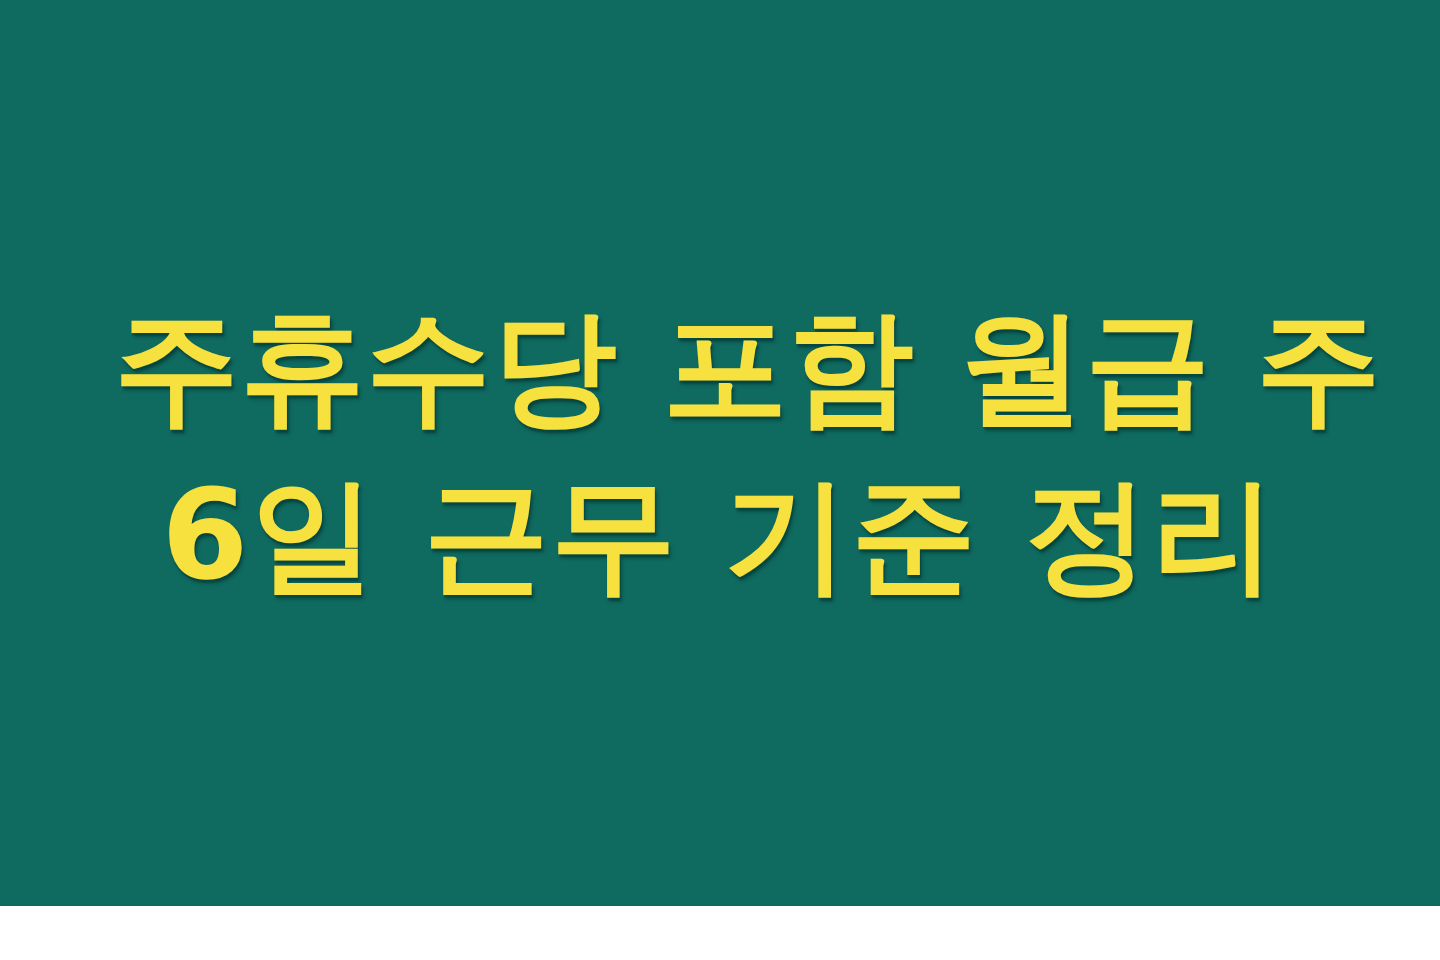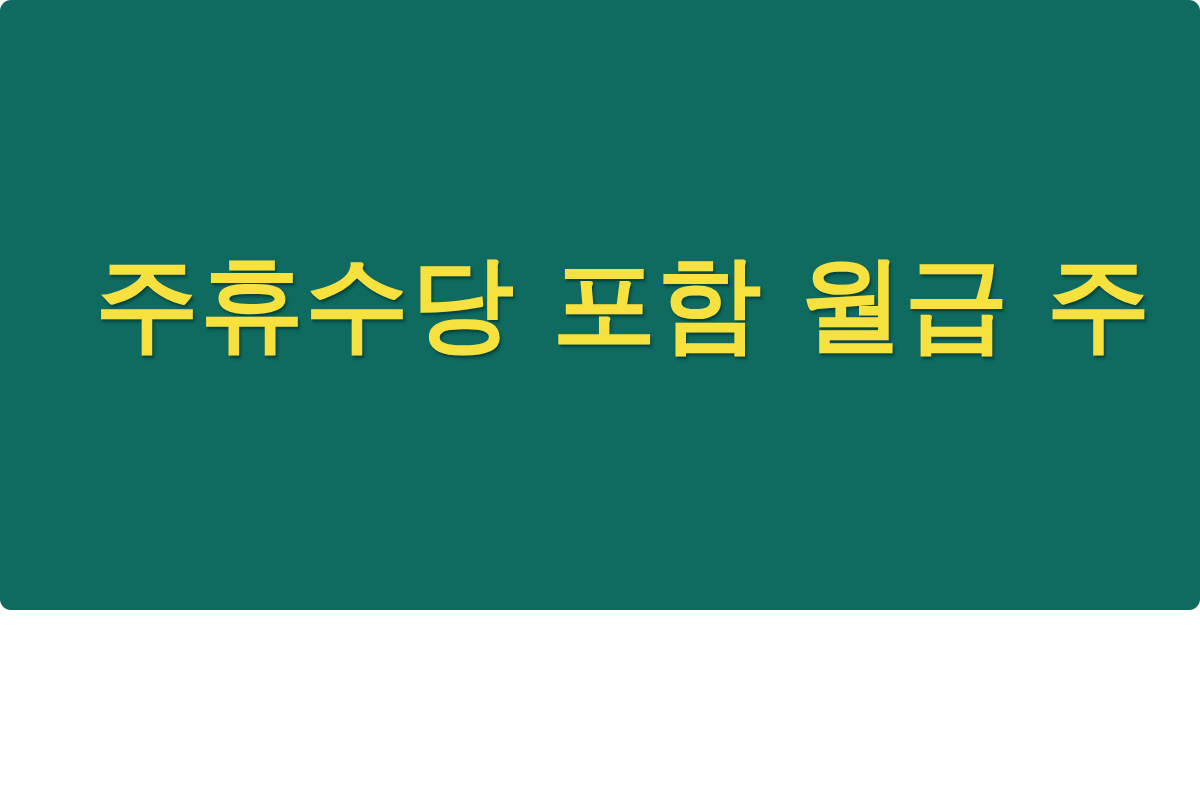--- a/index.html
+++ b/index.html
@@ -11,27 +11,26 @@
   body {
     width: 1200px;
     height: 800px;
     overflow: hidden;
     font-family: "DejaVu Sans", "Liberation Sans", sans-serif;
   }
 
   .banner {
     position: relative;
     width: 1200px;
-    height: 610px;
+    height: 755px;
     box-sizing: border-box;
     display: flex;
     align-items: center;
     justify-content: center;
     background-color: #0F6A60;
-    border-radius: 11px;
   }
 
   .title-block {
     width: 1010px;
     text-align: center;
     transform: translateY(-2px);
   }
 
   .title-line {
     display: block;
@@ -51,15 +50,16 @@
     letter-spacing: 2px;
   }
 </style>
 </head>
 <body>
 
 <div class="banner">
 
   <div class="title-block">
     <span class="title-line title-line-1">주휴수당 포함 월급 주</span>
+    <span class="title-line title-line-2">6일 근무 기준 정리</span>
   </div>
 
 </div>
 
 </body></html>

